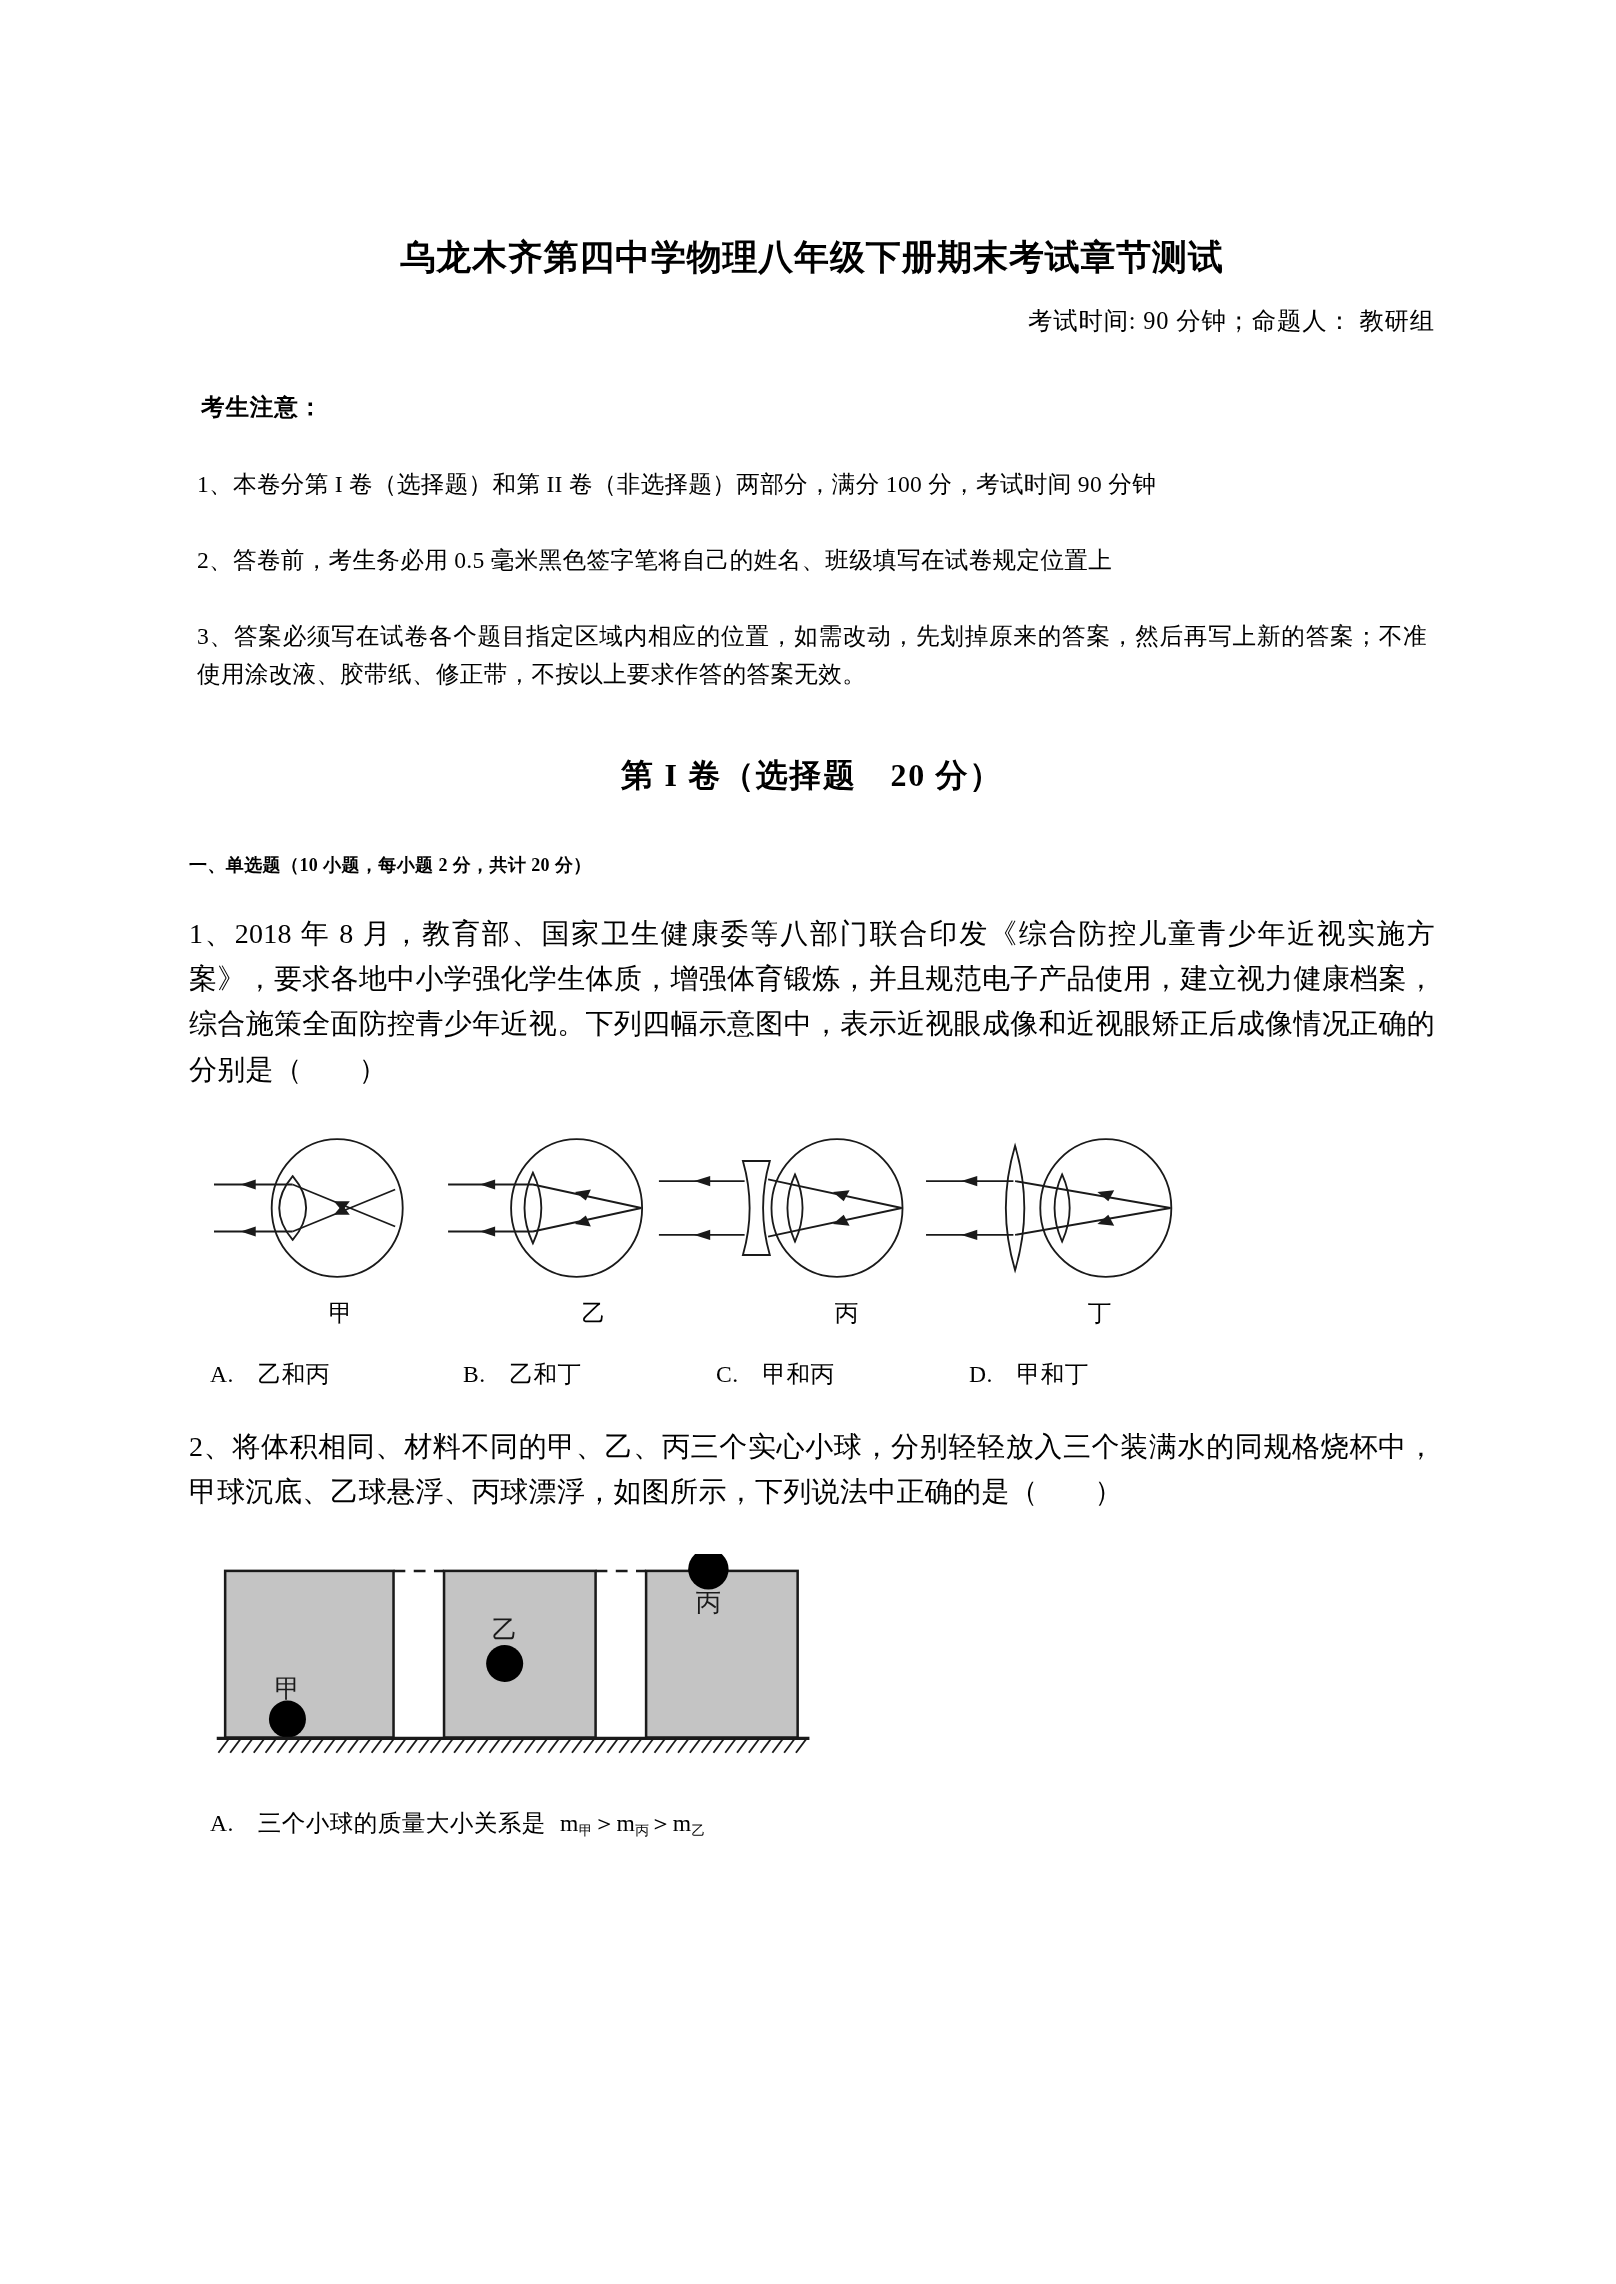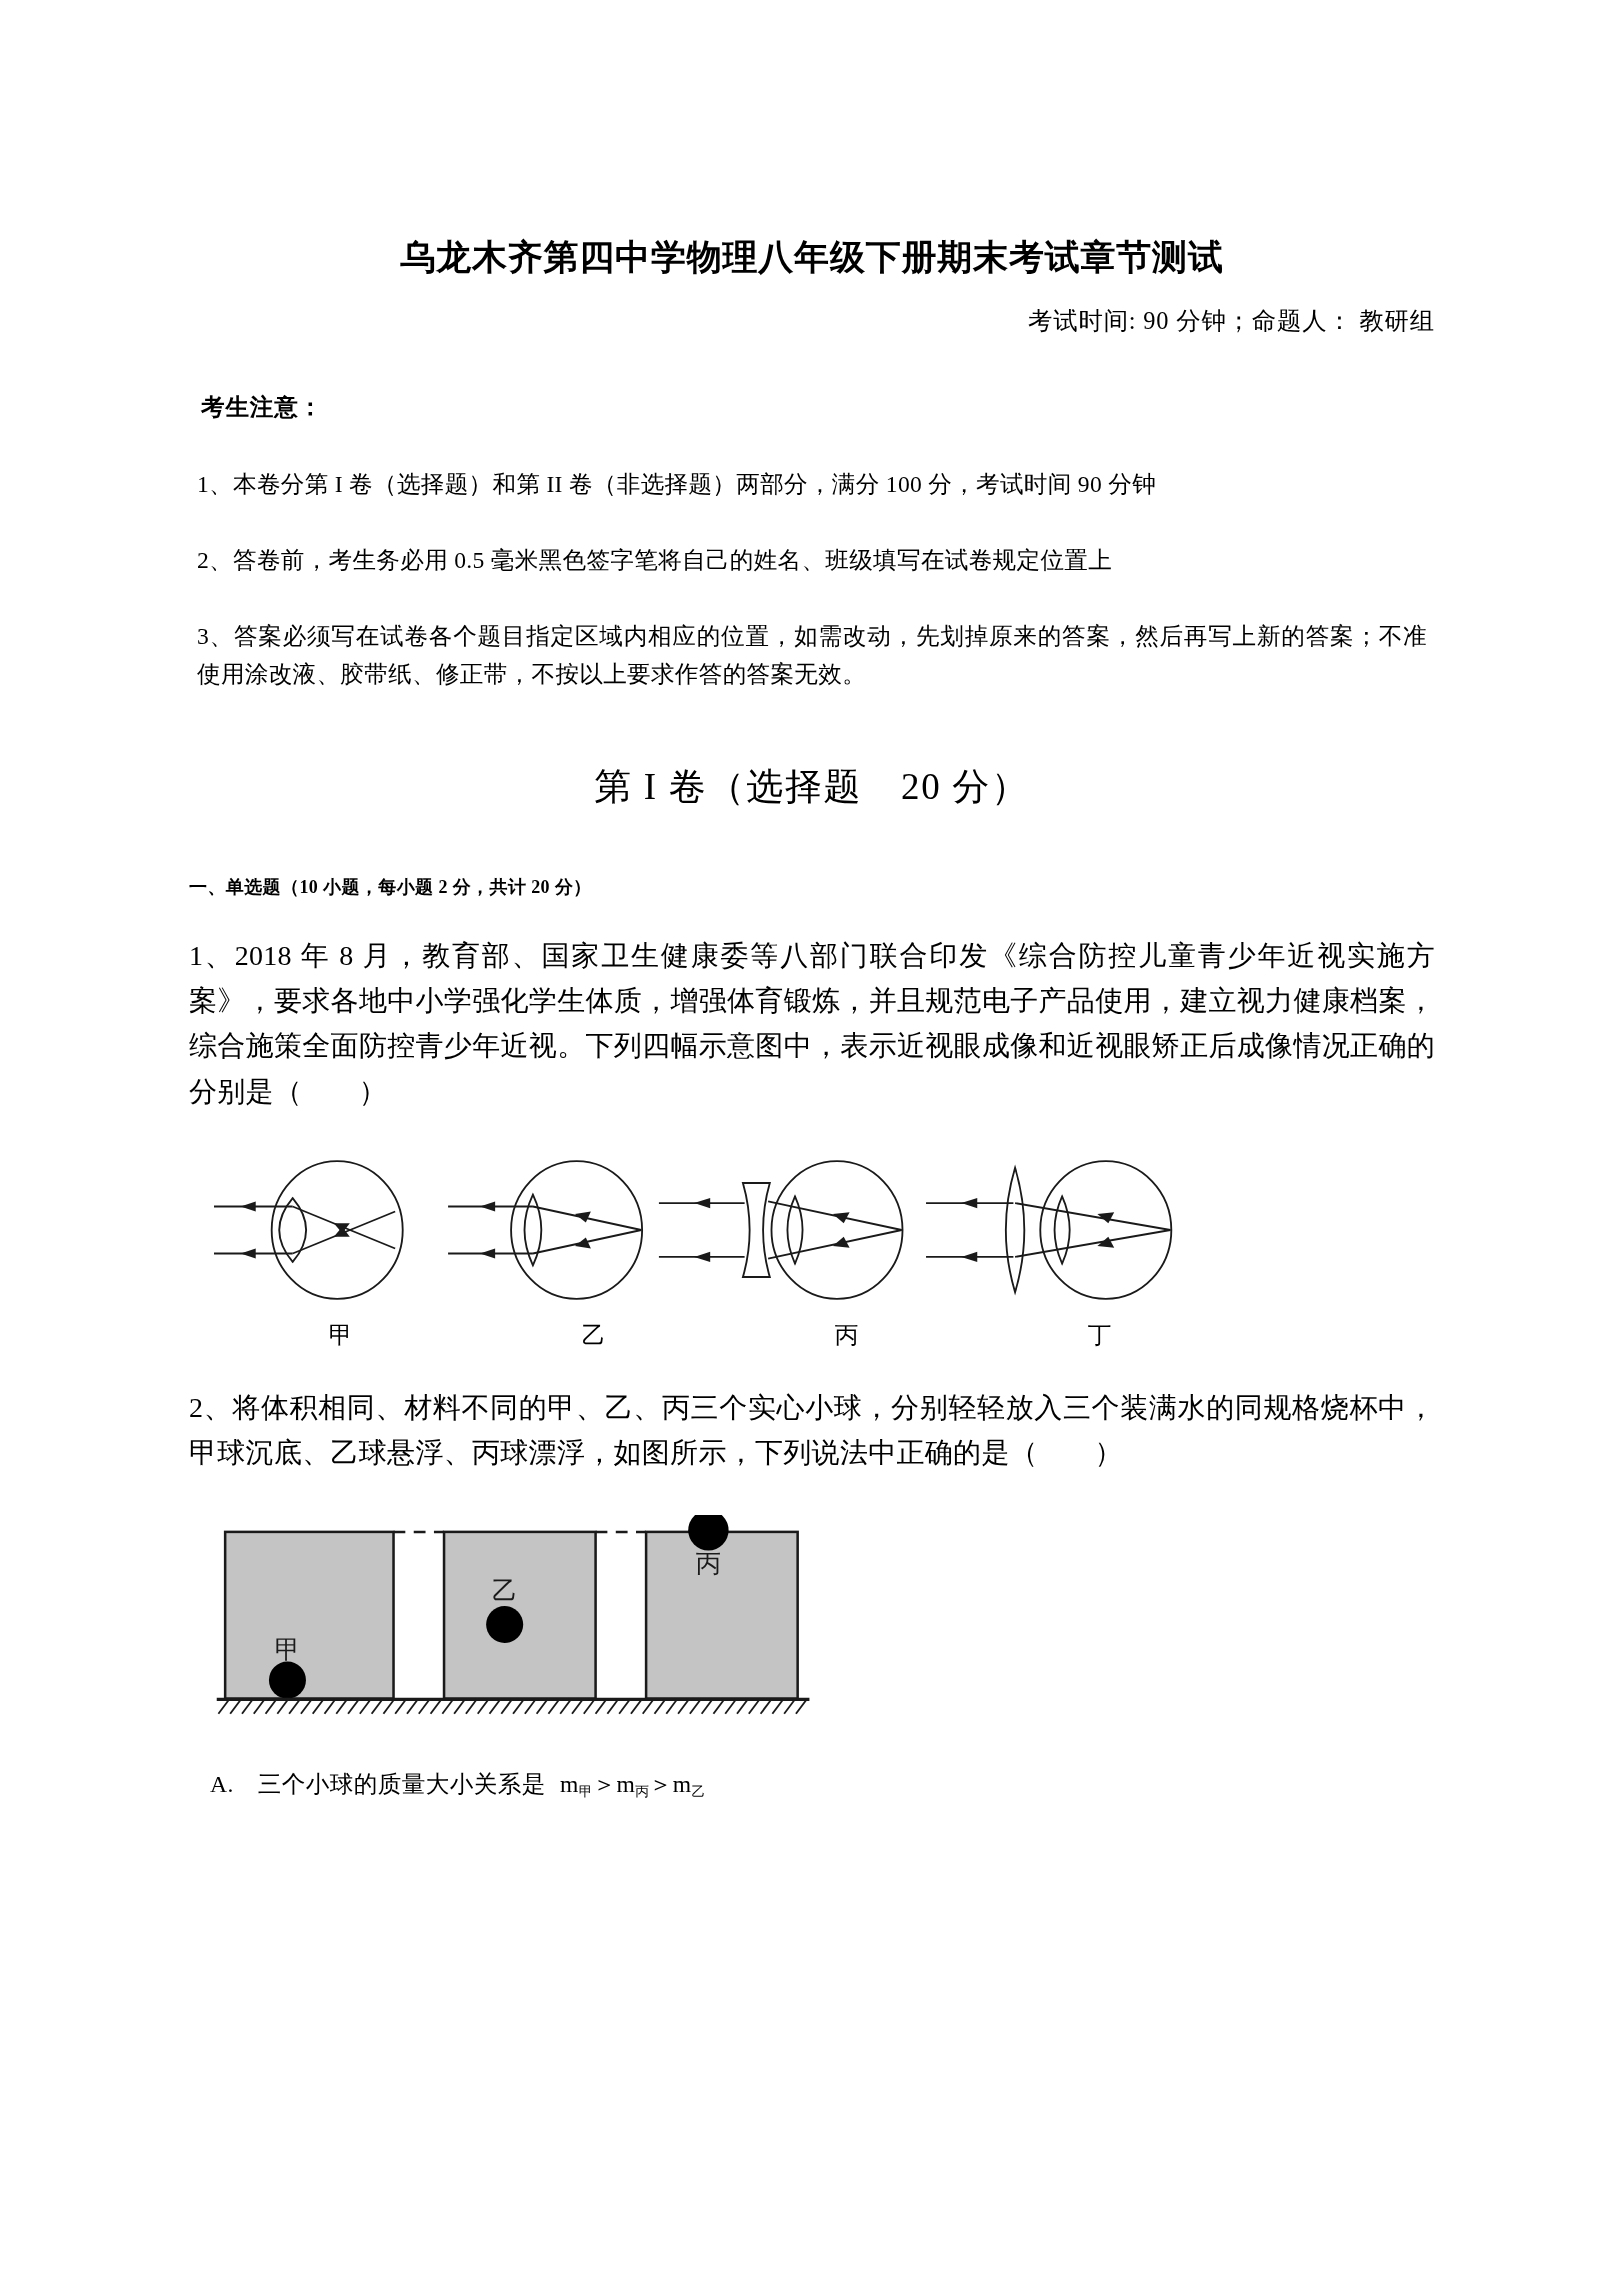--- a/index.html
+++ b/index.html
@@ -57,23 +57,23 @@
   .notice-item {
     font-size: 23.6px;
     margin: 8px;
     padding-top: 30px;
     line-height: 1.62;
     letter-spacing: 0.3px;
     text-align: justify;
   }
   .part-title {
     text-align: center;
-    font-size: 37px;
-    font-weight: normal;
-    margin: 16px;
+    font-size: 32px;
+    font-weight: bold;
+    margin: 8px;
     padding-top: 52px;
     letter-spacing: 1.7px;
   }
   .section-title {
     font-size: 18px;
     font-weight: bold;
     margin: 0;
     padding-top: 47px;
     letter-spacing: 0.4px;
   }
@@ -225,20 +225,26 @@
       </svg>
     </div>
 
     <div class="eye-labels">
       <span>甲</span>
       <span>乙</span>
       <span>丙</span>
       <span>丁</span>
     </div>
 
+    <div class="options-row">
+      <span class="opt opt-a">A.　乙和丙</span>
+      <span class="opt opt-b">B.　乙和丁</span>
+      <span class="opt opt-c">C.　甲和丙</span>
+      <span class="opt opt-d">D.　甲和丁</span>
+    </div>
 
     <p class="question">2、将体积相同、材料不同的甲、乙、丙三个实心小球，分别轻轻放入三个装满水的同规格烧杯中，甲球沉底、乙球悬浮、丙球漂浮，如图所示，下列说法中正确的是（　　）</p>
 
     <div class="figure-beakers">
       <svg width="623" height="219" viewBox="0 0 740 260">
 
         <g>
           <rect x="18" y="20" width="200" height="198" fill="#C4C4C4" stroke="#1a1a1a" stroke-width="3"></rect>
           <circle cx="92" cy="196" r="22" fill="#000000"></circle>
           <text x="92" y="170" font-family="Liberation Serif, serif" font-size="30" text-anchor="middle" fill="#1a1a1a">甲</text>

